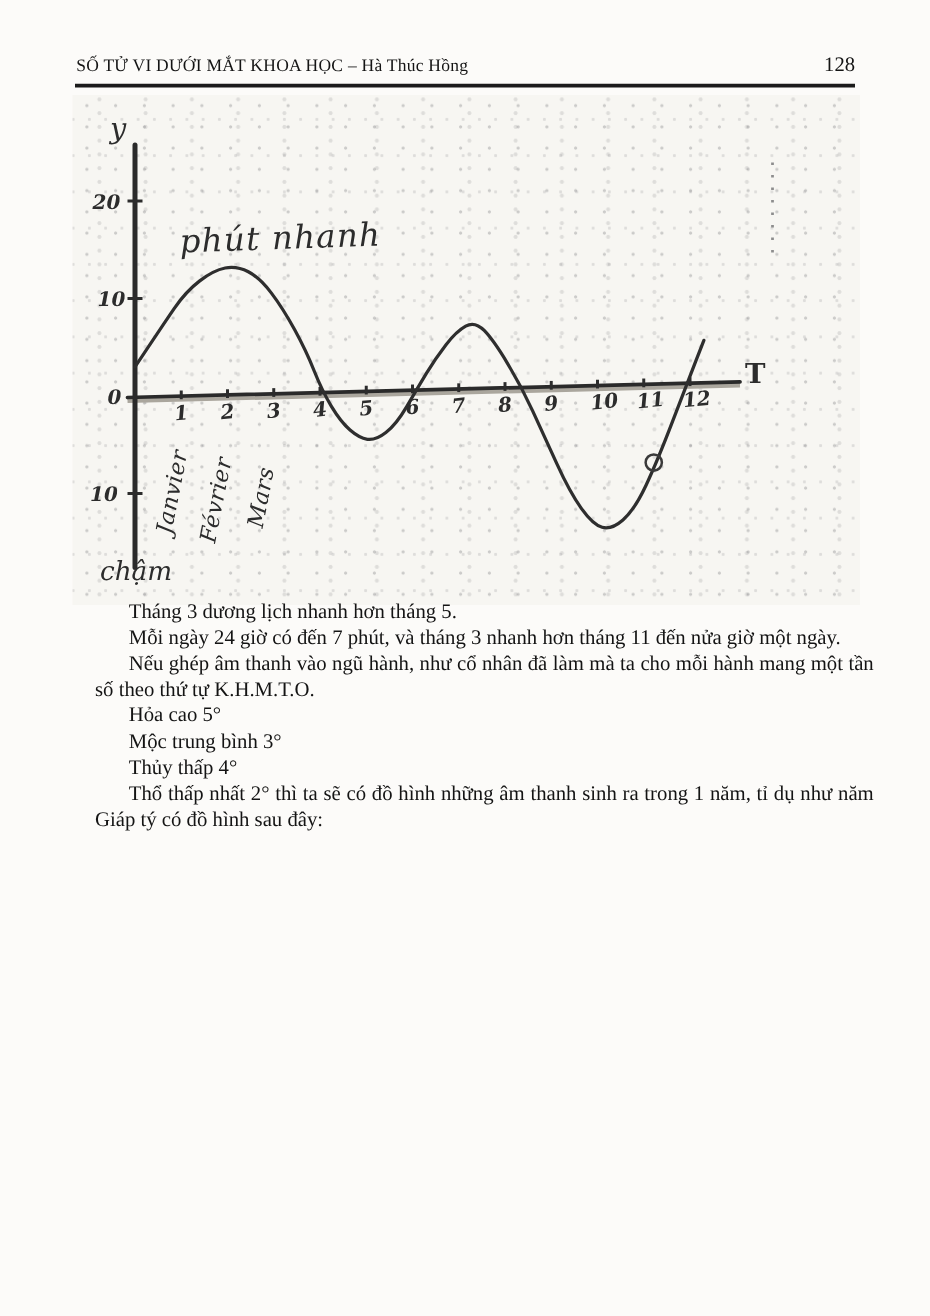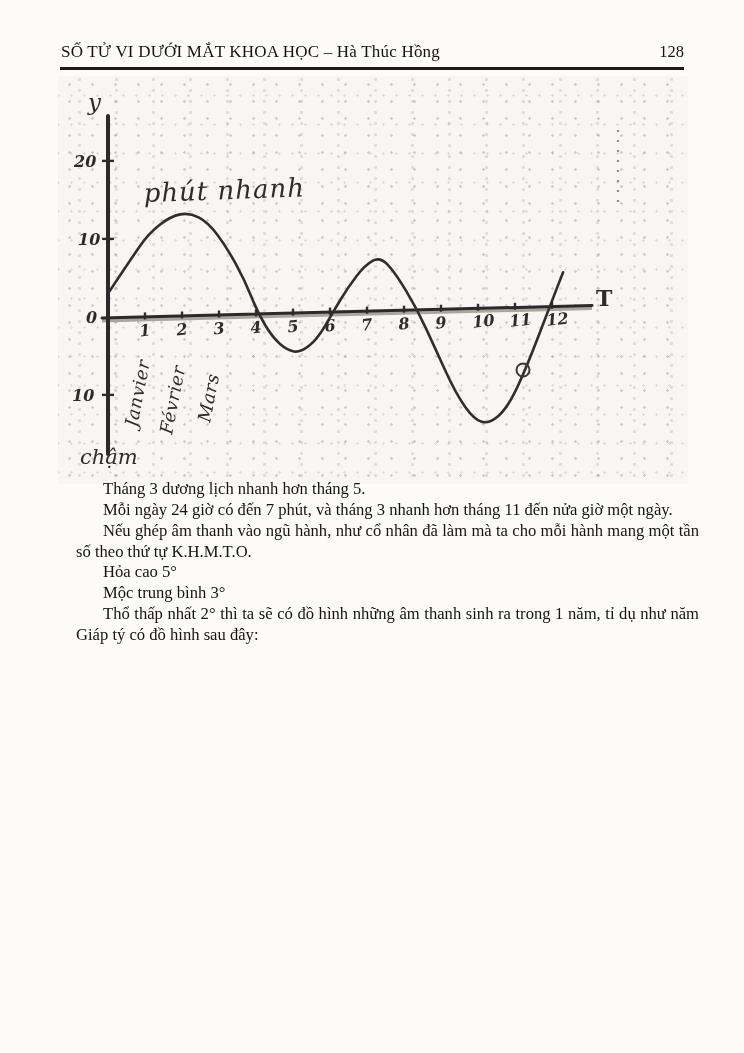--- a/index.html
+++ b/index.html
@@ -2,21 +2,21 @@
 <html><head>
 <meta charset="utf-8">
 <style>
   html,body{margin:0;padding:0;background:#e8e8e8;}
   #page{position:relative;width:744px;height:1053px;background:#fcfbf9;overflow:hidden;
         font-family:"Liberation Serif","DejaVu Serif",serif;color:#141414;}
 
   
   #header{position:absolute;left:61px;top:42px;width:623px;display:flex;
           justify-content:space-between;align-items:baseline;}
-  #header .title{font-size:17px;letter-spacing:.2px;white-space:nowrap;}
+  #header .title{font-size:14px;letter-spacing:.2px;white-space:nowrap;}
   #header .pagenum{font-size:16.5px;text-align:right;}
   #header-rule{position:absolute;left:60px;top:67px;width:624px;height:2.5px;background:#1b1b1b;}
 
   
   #figure{position:absolute;left:58px;top:76px;width:630px;height:408px;
           background-color:#f7f6f2;
           background-image:
             radial-gradient(circle, rgba(90,90,95,.28) 1px, rgba(0,0,0,0) 1.5px),
             radial-gradient(circle, rgba(120,120,125,.20) 1px, rgba(0,0,0,0) 1.4px),
             radial-gradient(circle, rgba(70,70,75,.14) 1.3px, rgba(0,0,0,0) 1.9px);
@@ -103,16 +103,17 @@
         <text x="152" y="347" class="hand month" transform="rotate(-79 152 347)">Mars</text>
       </svg>
   </div>
 
   <div id="body-text">
       <p>Tháng 3 dương lịch nhanh hơn tháng 5.</p>
       <p>Mỗi ngày 24 giờ có đến 7 phút, và tháng 3 nhanh hơn tháng 11 đến nửa giờ một ngày.</p>
       <p>Nếu ghép âm thanh vào ngũ hành, như cổ nhân đã làm mà ta cho mỗi hành mang một tần số theo thứ tự K.H.M.T.O.</p>
       <p>Hỏa cao 5°</p>
       <p>Mộc trung bình 3°</p>
+      <p>Thủy thấp 4°</p>
       <p>Thổ thấp nhất 2° thì ta sẽ có đồ hình những âm thanh sinh ra trong 1 năm, tỉ dụ như năm Giáp tý có đồ hình sau đây:</p>
     </div>
 
 </div>
 
 </body></html>

